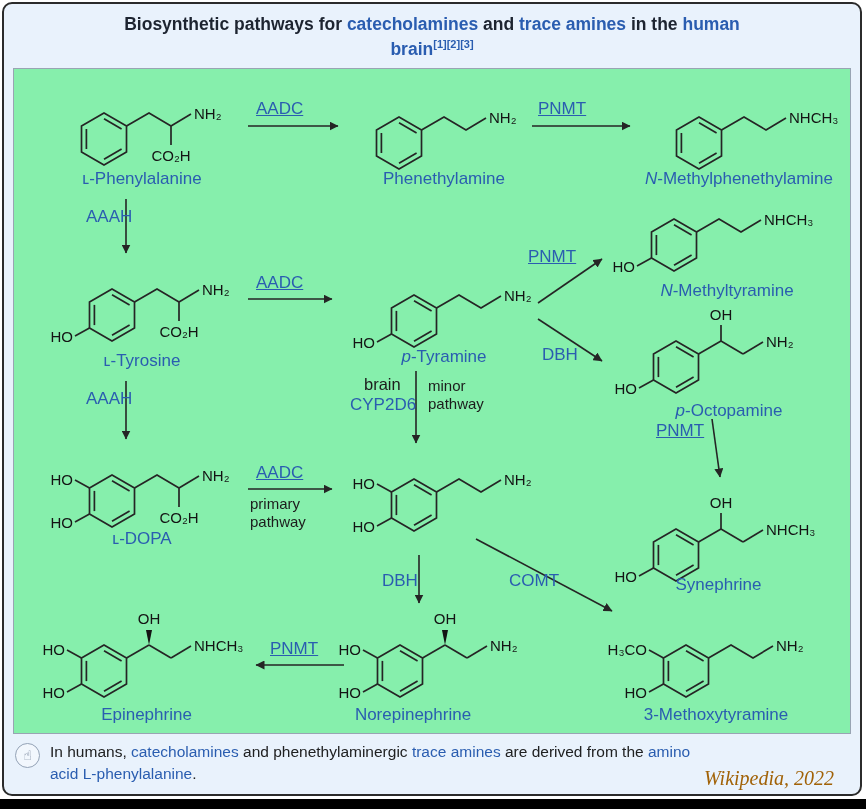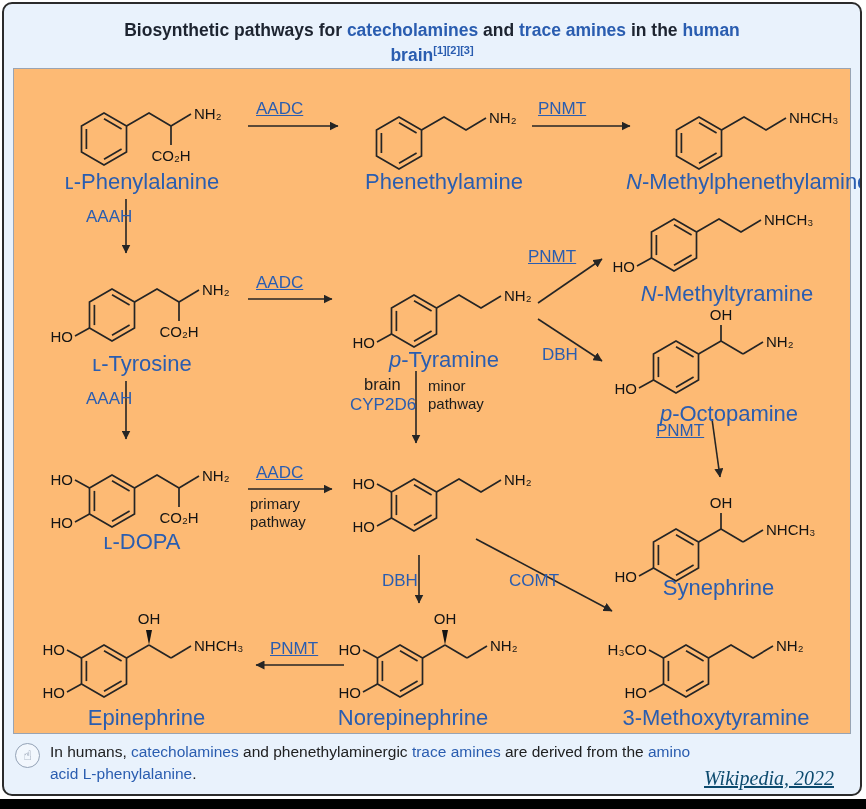--- a/index.html
+++ b/index.html
@@ -10,41 +10,41 @@
     background:#ffffff;
     overflow:hidden;
   }
   .frame {
     position:absolute; left:2px; top:2px; width:860px; height:794px;
     border:2px solid #2b2b2b; border-radius:10px;
     background:#e9f2fc; overflow:hidden;
   }
   
   .title-bar {
-    height:64px; padding-top:14px; text-align:center;
+    height:64px; padding-top:8px; text-align:center;
     font-size:17.5px; font-weight:bold; color:#1d2430; line-height:1.45;
   }
   .tlink { color:#2a5db0; }
   sup.ref { font-size:11px; color:#2a5db0; }
   
   .diagram {
     position:relative; margin:0 auto; width:838px; height:666px;
-    background:#fdba74; border:1px solid #99a4b3;
+    background:#86efac; border:1px solid #99a4b3;
   }
   .struct { position:absolute; }
   .struct polygon.ring, .struct polyline, .struct line {
     fill:none; stroke:#252525; stroke-width:1.7;
   }
   .glab { font-size:15px; fill:#141414; }
   .mid { text-anchor:middle; }
   .end { text-anchor:end; }
   .wedge { fill:#141414; stroke:none; }
   .arrows { position:absolute; left:0; top:0; pointer-events:none; }
   .clabel {
-    position:absolute; text-align:center; font-size:22px; color:#2a5db0;
+    position:absolute; text-align:center; font-size:17px; color:#2a5db0;
     white-space:nowrap;
   }
   .clabel .ital { font-style:italic; }
   .enzlab {
     position:absolute; font-size:17px; color:#2a5db0; white-space:nowrap;
   }
   .enzlab.u { text-decoration:underline; }
   .plain {
     position:absolute; font-size:15px; color:#1c1c1c; line-height:1.2;
     white-space:nowrap;
@@ -58,21 +58,21 @@
   .cap-link { color:#2a5db0; }
   .hand-icon {
     position:absolute; left:11px; top:9px; width:25px; height:25px;
     border:1px solid #93a2b6; border-radius:50%;
     display:flex; align-items:center; justify-content:center;
     color:#76839a; font-size:14px; background:#f2f7fd;
   }
   .credit {
     position:absolute; right:26px; bottom:4px;
     font-family:"Liberation Serif","DejaVu Serif",serif;
-    font-style:italic; font-size:20px; color:#0c4a6e;text-decoration:underline;
+    font-style:italic; font-size:20px; color:#a16207;
   }
   .bottom-bar {
     position:absolute; left:0; top:799px; width:866px; height:10px;
     background:#000000;
   }
 </style>
 </head>
 <body>
 
 <div class="frame">

